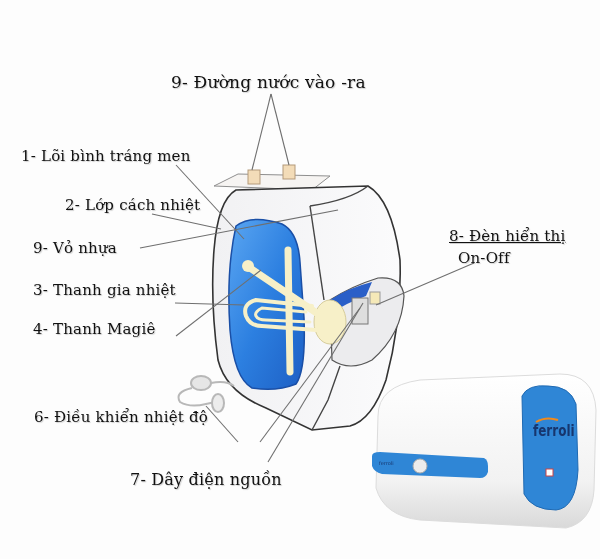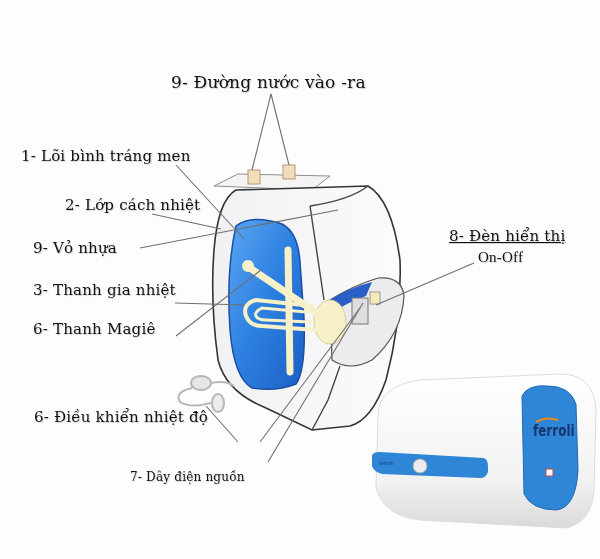--- a/index.html
+++ b/index.html
@@ -94,19 +94,19 @@
   </svg>
 
   <div class="brand" style="left:533px;top:424px;font-family:'DejaVu Sans','Liberation Sans',sans-serif;font-size:12px;color:#17366e;font-weight:bold;transform:scaleY(1.3);">ferroli</div>
   <div class="brand" style="left:379px;top:460px;font-family:'DejaVu Sans','Liberation Sans',sans-serif;font-size:5px;color:#17366e;">ferroli</div>
 
   <div class="lbl" style="left:171px;top:72px;font-size:17px;">9- Đường nước vào -ra</div>
   <div class="lbl" style="left:21px;top:147px;text-align:center;">1- Lõi bình tráng men</div>
   <div class="lbl" style="left:33px;top:196px;margin-left:32px;">2- Lớp cách nhiệt</div>
   <div class="lbl" style="left:33px;top:239px;">9- Vỏ nhựa</div>
   <div class="lbl" style="left:33px;top:281px;">3- Thanh gia nhiệt</div>
-  <div class="lbl" style="left:33px;top:320px;">6- Thanh Magiê</div>
+  <div class="lbl" style="left:33px;top:320px;">4- Thanh Magiê</div>
   <div class="lbl" style="left:34px;top:408px;">6- Điều khiển nhiệt độ</div>
-  <div class="lbl" style="left:130px;top:470px;font-size:12px;">7- Dây điện nguồn</div>
+  <div class="lbl" style="left:130px;top:470px;font-size:16px;">7- Dây điện nguồn</div>
   <div class="lbl" style="left:449px;top:227px;text-decoration:underline;">8- Đèn hiển thị</div>
-  <div class="lbl" style="left:478px;top:249px;font-family:Liberation Serif, serif;">On-Off</div>
+  <div class="lbl" style="left:458px;top:249px;">On-Off</div>
 
 </div>
 
 </body></html>

